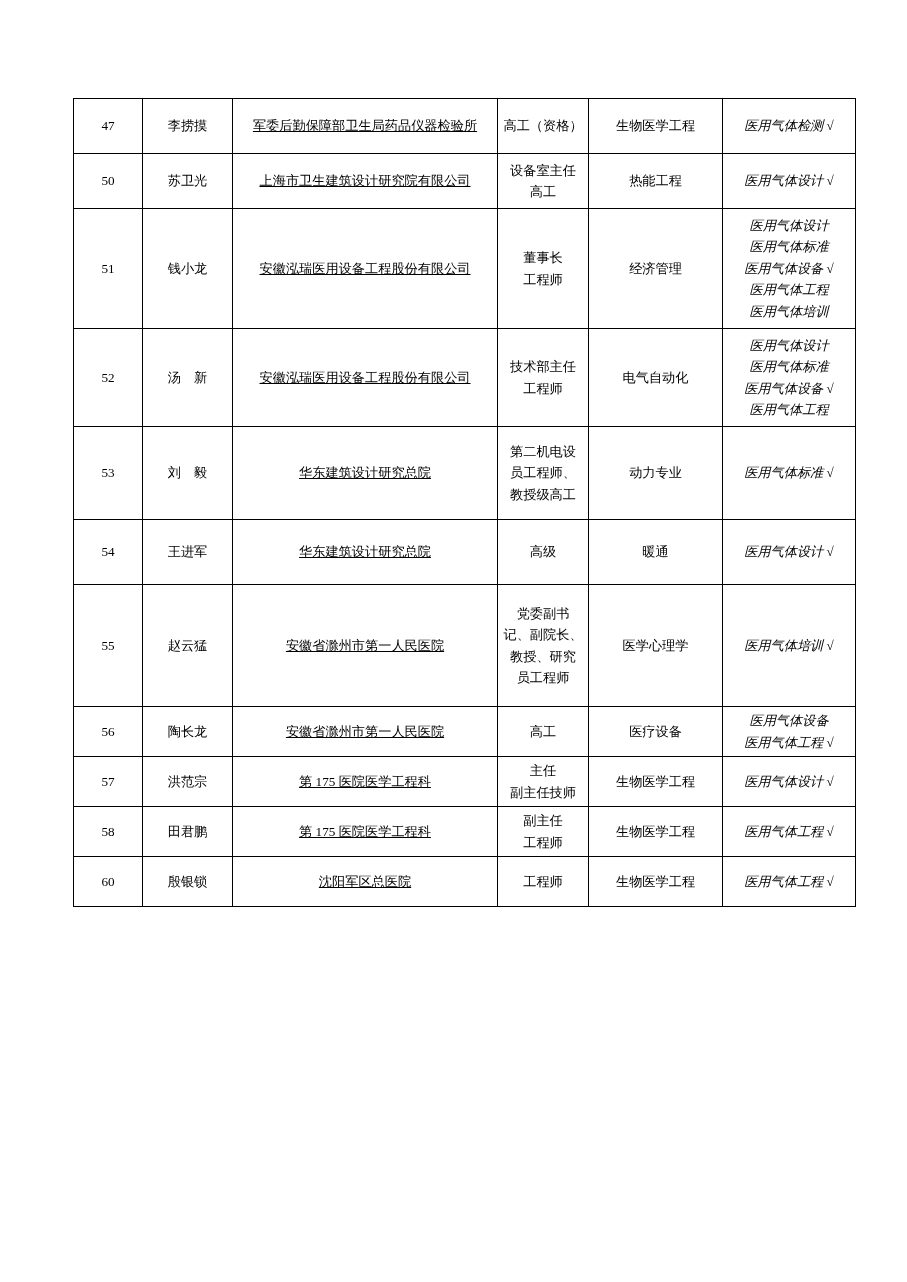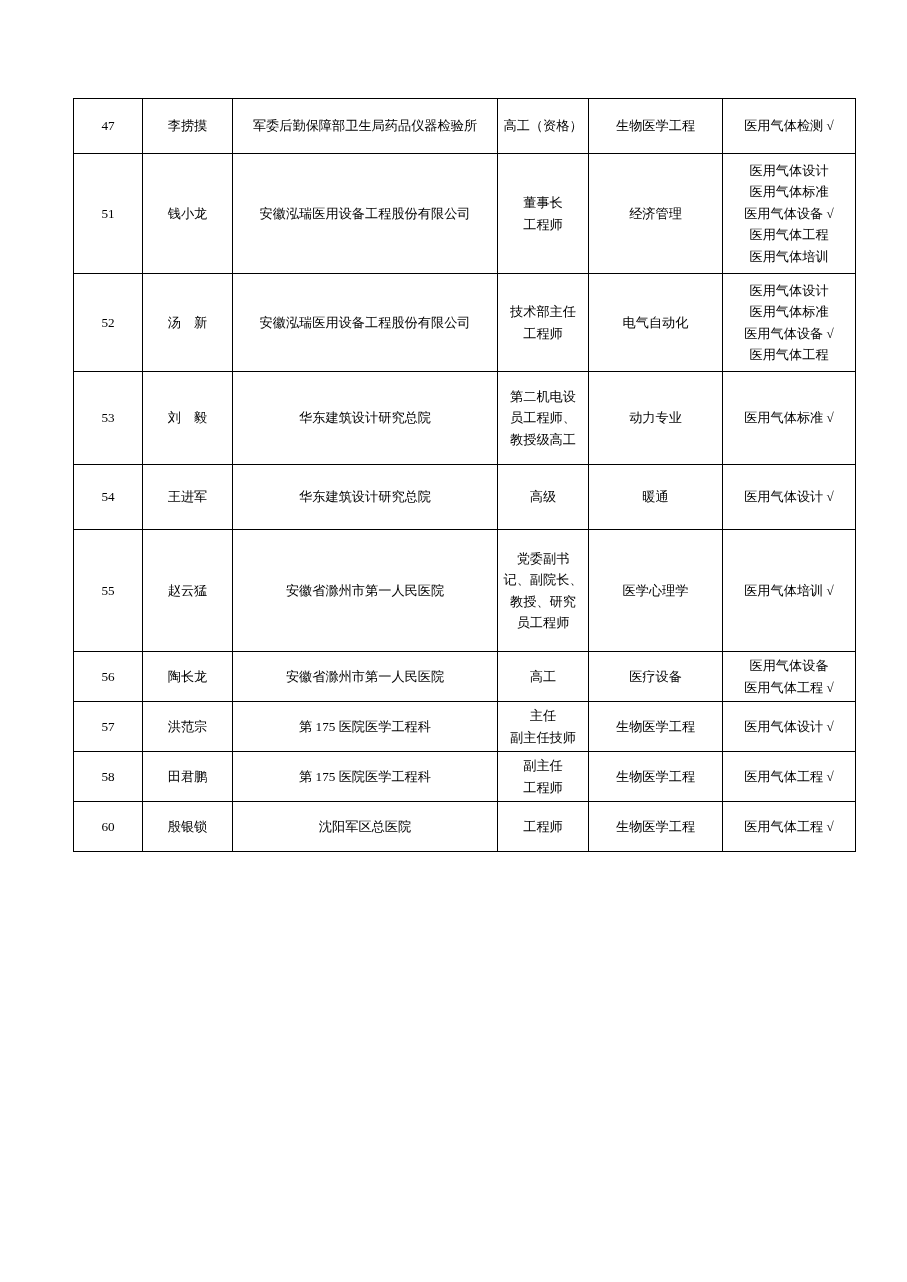--- a/index.html
+++ b/index.html
@@ -42,23 +42,23 @@
   }
   
   col.c-index { width: 69px; }
   col.c-name  { width: 90px; }
   col.c-org   { width: 265px; }
   col.c-title { width: 91px; }
   col.c-major { width: 134px; }
   col.c-cert  { width: 133px; }
 
   td.cell-index { font-family: "Liberation Serif", "DejaVu Serif", serif; font-size: 13.5px; }
-  td.cell-org   { font-size: 13.2px; }
+  td.cell-org   { font-size: 13.2px; text-decoration: underline; }
   td.cell-title { font-size: 13.2px; margin-top: 24px; }
-  td.cell-cert  { font-size: 13.2px; }
+  td.cell-cert  { font-size: 13.2px; font-style: italic; }
 
   .lines { display: block; }
   .lines .ln { display: block; white-space: nowrap; }
 
   
   tr[data-row="56"] td.cell-org { vertical-align: top; padding-top: 2px; }
 </style>
 </head>
 <body>
 
@@ -90,20 +90,45 @@
             <span class="lines">
               <span class="ln">生物医学工程</span>
             </span>
           </td>
           <td class="cell-cert">
             <span class="lines">
               <span class="ln">医用气体检测 √</span>
             </span>
           </td>
         </tr>
+        <tr data-row="50" style="height: 55px;">
+          <td class="cell-index">50</td>
+          <td class="cell-name">苏卫光</td>
+          <td class="cell-org">
+            <span class="lines">
+              <span class="ln">上海市卫生建筑设计研究院有限公司</span>
+            </span>
+          </td>
+          <td class="cell-title">
+            <span class="lines">
+              <span class="ln">设备室主任</span>
+              <span class="ln">高工</span>
+            </span>
+          </td>
+          <td class="cell-major">
+            <span class="lines">
+              <span class="ln">热能工程</span>
+            </span>
+          </td>
+          <td class="cell-cert">
+            <span class="lines">
+              <span class="ln">医用气体设计 √</span>
+            </span>
+          </td>
+        </tr>
         <tr data-row="51" style="height: 120px;">
           <td class="cell-index">51</td>
           <td class="cell-name">钱小龙</td>
           <td class="cell-org">
             <span class="lines">
               <span class="ln">安徽泓瑞医用设备工程股份有限公司</span>
             </span>
           </td>
           <td class="cell-title">
             <span class="lines">

